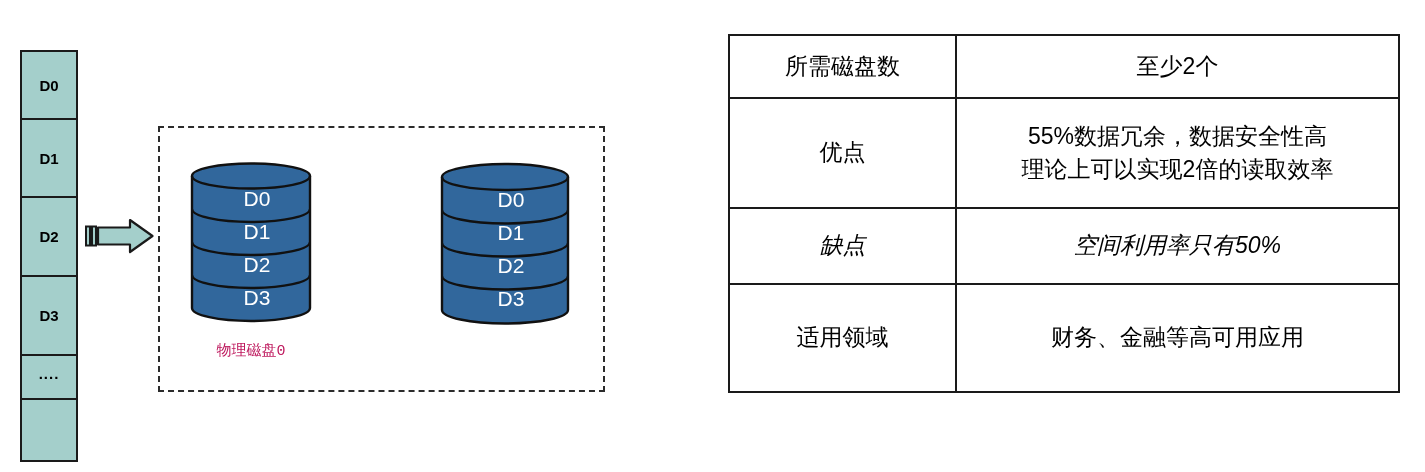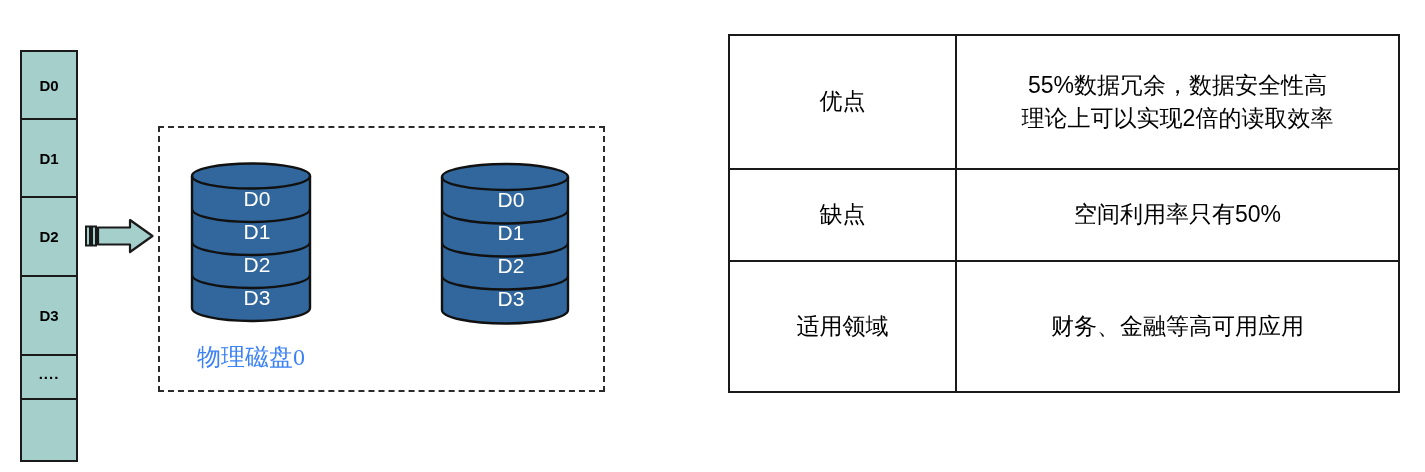--- a/index.html
+++ b/index.html
@@ -24,38 +24,38 @@
   #copy-arrow{position:absolute;left:85px;top:218px;width:70px;height:36px;}
 
   
   #physical-group{position:absolute;left:158px;top:126px;width:447px;height:266px;
       border:2.2px dashed #2b2b2b;box-sizing:border-box;}
 
   .disk-wrap{position:absolute;}
   .disk-wrap.d0{left:190px;top:162px;width:122px;}
   .disk-wrap.d1{left:440px;top:162px;width:130px;}
   .disk-svg{display:block;}
-  .disk-label{text-align:center;font-size:24px;color:#3b82f6;white-space:nowrap;
-      font-family:Liberation Serif, serif;}
+  .disk-label{text-align:center;font-size:15px;color:#be185d;white-space:nowrap;
+      font-family:Liberation Mono, monospace;}
   .disk-wrap.d0 .disk-label{margin-top:17px;}
   .disk-wrap.d1 .disk-label{margin-top:20px;}
 
   .band-text{fill:#ffffff;font-size:21px;font-family:"Liberation Sans","DejaVu Sans",sans-serif;
       text-anchor:middle;paint-order:stroke;}
 
   
   #spec-table{position:absolute;left:728px;top:34px;width:672px;height:359px;
       border-collapse:collapse;table-layout:fixed;}
   #spec-table td{border:2.2px solid #1a1a1a;text-align:center;vertical-align:middle;
       font-size:23px;color:#000;line-height:1.45;padding:4px 8px;
       font-family:"Liberation Sans","DejaVu Sans",sans-serif;}
   #spec-table td.k{width:209px;}
   .row-h{height:53px;}
   .row-pro{height:93px;}
-  .row-con{height:64px;}
+  .row-con{height:64px;font-style:italic;}
   .row-use{height:91px;}
   .ml{display:block;}
 </style>
 </head>
 <body>
 
 <div id="logical-column">
   <div class="lc-cell lc-c0">D0</div>
   <div class="lc-cell lc-c1">D1</div>
   <div class="lc-cell lc-c2">D2</div>
@@ -112,20 +112,26 @@
     </g>
     <text class="band-text" x="71" y="45">D0</text>
     <text class="band-text" x="71" y="78">D1</text>
     <text class="band-text" x="71" y="111">D2</text>
     <text class="band-text" x="71" y="144">D3</text>
   </svg>
 </div>
 
 <table id="spec-table">
   <tbody>
+      <tr class="row-h">
+    <td class="k">所需磁盘数</td>
+    <td>
+      <span class="ml">至少2个</span>
+    </td>
+  </tr>
   <tr class="row-pro">
     <td class="k">优点</td>
     <td>
       <span class="ml">55%数据冗余，数据安全性高</span>
       <span class="ml">理论上可以实现2倍的读取效率</span>
     </td>
   </tr>
   <tr class="row-con">
     <td class="k">缺点</td>
     <td>

